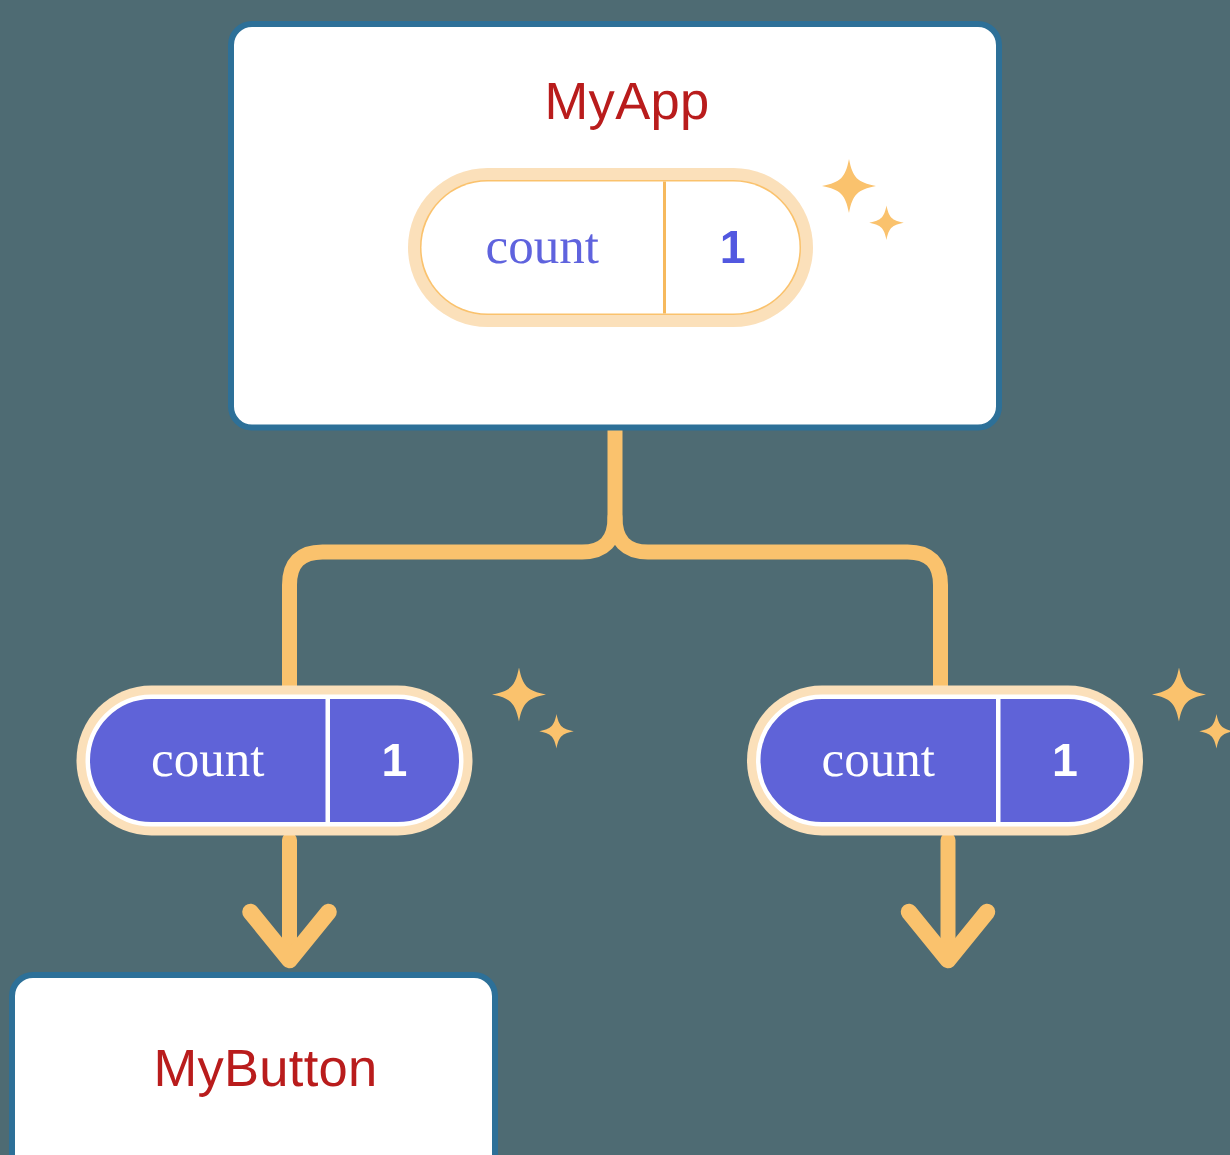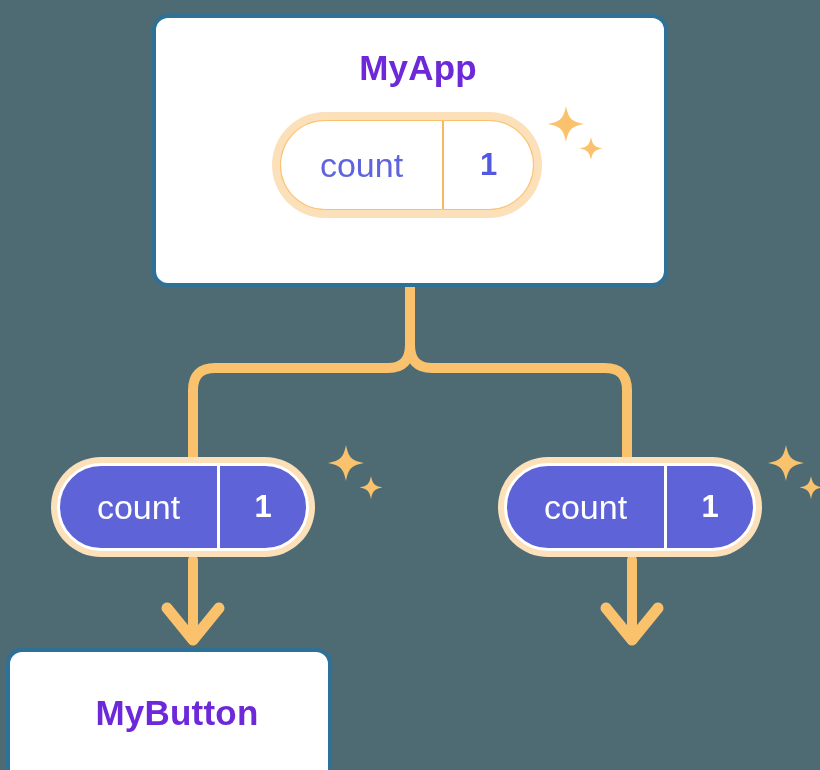--- a/index.html
+++ b/index.html
@@ -33,23 +33,23 @@
   
   .card {
     position: absolute;
     box-sizing: border-box;
     background: #ffffff;
     border: 4px solid #2d7098;
     border-radius: 16px;
     z-index: 3;
   }
   .card-title {
-    color: #6d28d9;
+    color: #b91c1c;
     font-size: 35px;
-    font-weight: 700;
+    font-weight: 400;
     letter-spacing: 0.2px;
     text-align: center;
     white-space: nowrap;
     margin-left: 16px;
   }
 
   #card-myapp {
     left: 152px;
     top: 14px;
     width: 516px;
@@ -98,21 +98,21 @@
     border-radius: 999px;
     border: 9px solid #fac26d;
     z-index: -1;
   }
   .pill-key, .pill-val {
     display: flex;
     align-items: center;
     justify-content: center;
     box-sizing: border-box;
   }
-  .pill-key { font-weight: 400; }
+  .pill-key { font-weight: 400; font-family: Liberation Serif, serif; }
   .pill-val { font-weight: 700; }
 
   
   #pill-myapp-wrap { left: 281px; top: 121px; }
   #pill-myapp {
     width: 252px;
     height: 88px;
     background: #ffffff;
   }
   #pill-myapp .pill-key {

